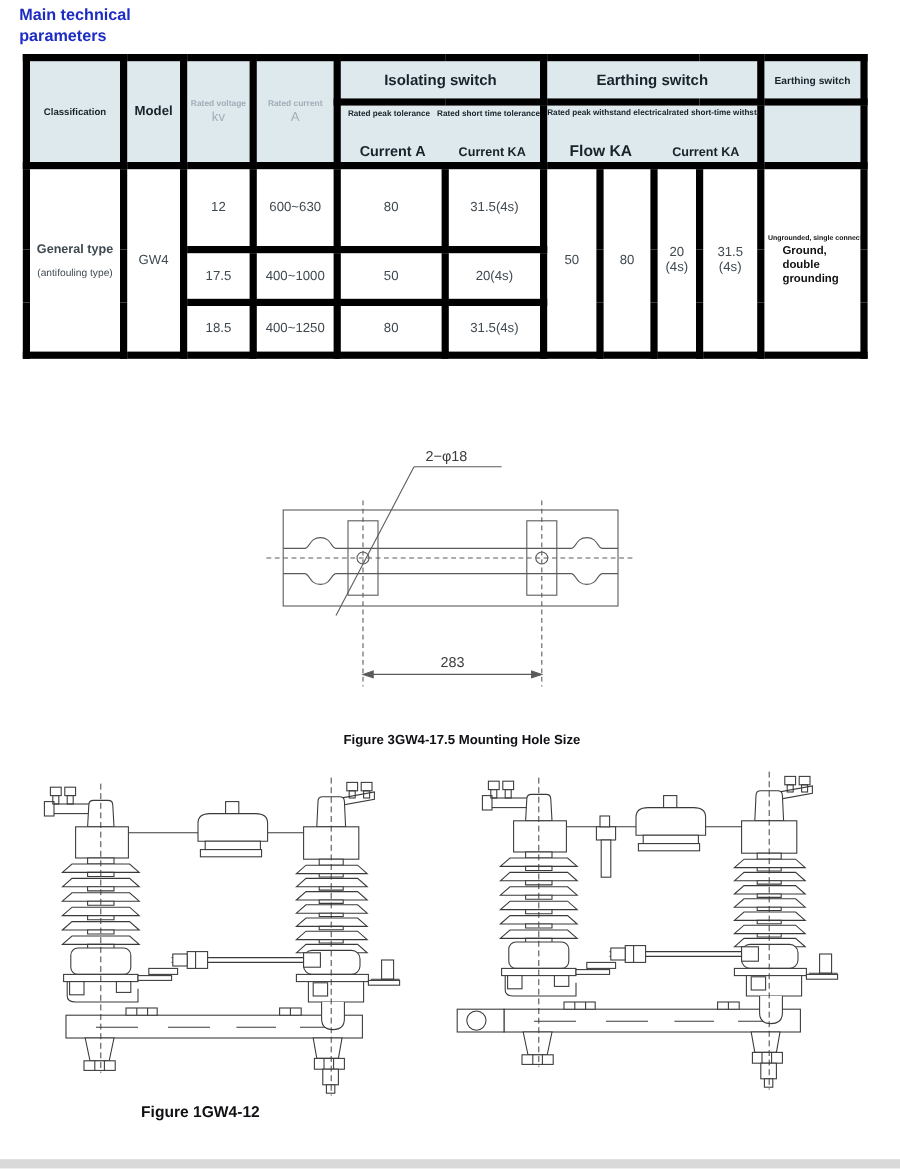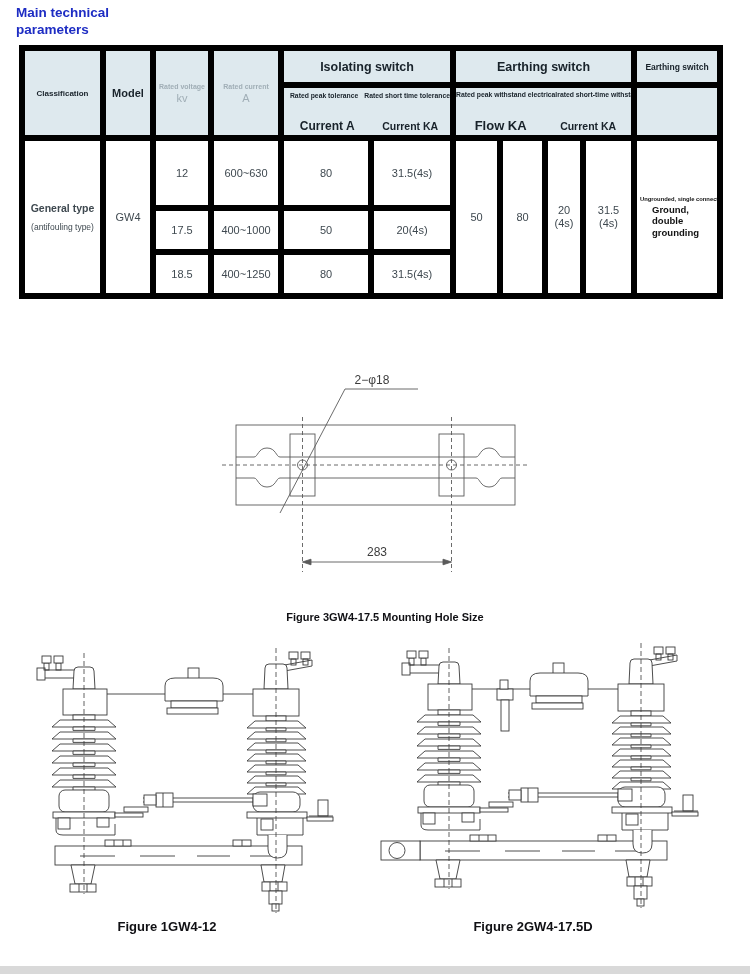--- a/index.html
+++ b/index.html
@@ -263,17 +263,16 @@
     <g stroke="#3a3a3a" stroke-width="0.9" fill="none">
       <rect x="1" y="208" width="39" height="19" fill="#fff"></rect>
       <circle cx="17" cy="217.5" r="8"></circle>
       <rect x="117" y="56" width="16" height="11" fill="#fff"></rect>
       <rect x="121" y="67" width="8" height="31" fill="#fff"></rect>
       <rect x="120" y="47" width="8" height="9" fill="#fff"></rect>
     </g>
   </svg>
 
   <div id="cap-fig1" class="caption">Figure 1GW4-12</div>
-  <div id="cap-fig2" class="caption">Figure 2GW4-17.5D</div>
 
   <div class="bottom-bar"></div>
 
 </div>
 
 </body></html>

